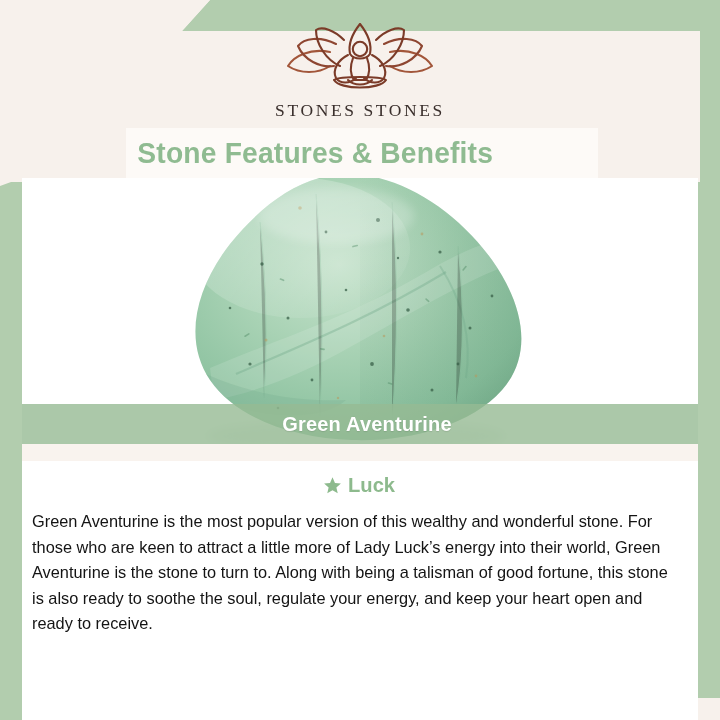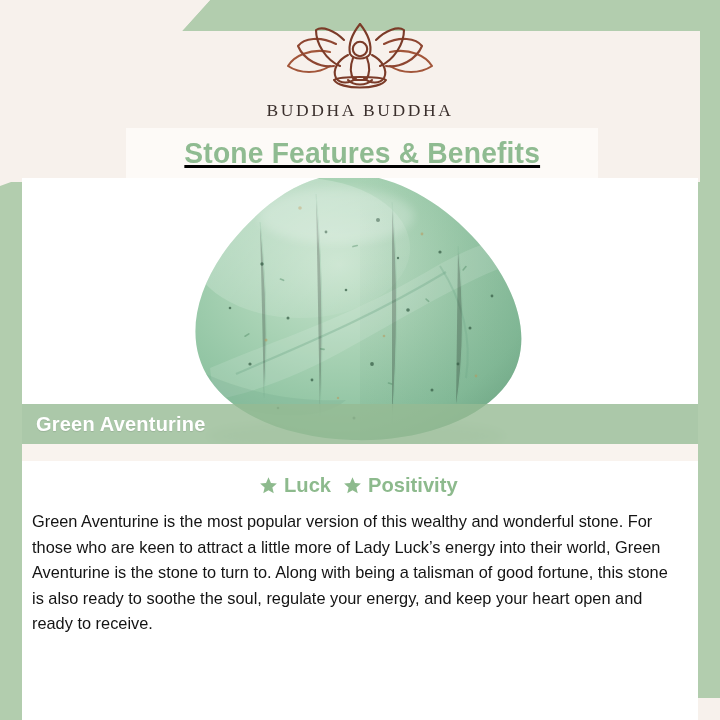--- a/index.html
+++ b/index.html
@@ -56,41 +56,41 @@
     margin-top:4px;
     font-family:"Liberation Serif", serif;
     font-size:17.5px;letter-spacing:2.6px;color:#3a2f2c;
     font-weight:400;white-space:nowrap;
   }
 
   
   #title-panel{
     position:absolute;left:126px;top:128px;width:472px;height:50px;
     background:#fdfaf7;
-    display:flex;align-items:center;justify-content:center;text-decoration:underline;
+    display:flex;align-items:center;justify-content:flex-start;
   }
   #title-text{
     font-size:30px;font-weight:700;color:#8fbb91;
     letter-spacing:0.2px;white-space:nowrap;
     transform:scaleX(.94);transform-origin:center;
   }
 
   
   #photo{
     position:absolute;left:22px;top:178px;width:676px;height:266px;
     background:#ffffff;overflow:hidden;
   }
   .stone-wrap{position:absolute;left:0;top:0;width:676px;height:266px;}
   .stone-svg{position:absolute;left:118px;top:-10px;}
 
   
   #label-bar{
     position:absolute;left:22px;top:404px;width:676px;height:40px;
     background:rgba(150,186,147,0.80);
-    display:flex;align-items:center;
+    display:flex;align-items:center;justify-content:center;
   }
   #label-text{
     color:#ffffff;font-size:20px;font-weight:700;
     margin-left:14px;letter-spacing:.2px;white-space:nowrap;
     text-shadow:0 1px 1px rgba(0,0,0,.10);
   }
 
   
   #body-area{
     position:absolute;left:22px;top:461px;width:676px;height:276px;
@@ -147,21 +147,21 @@
 
       <path d="M74 33 C64 38 58 48 62 56 C66 62 76 62 82 56" stroke="#7b3b28"></path>
       <path d="M98 33 C108 38 114 48 110 56 C106 62 96 62 90 56" stroke="#7b3b28"></path>
 
       <path d="M79 36 C76 44 76 52 80 58 L92 58 C96 52 96 44 93 36" stroke="#7b3b28"></path>
 
       <path d="M60 58 C66 68 106 68 112 58 C106 54 66 54 60 58" stroke="#7b3b28"></path>
       <path d="M74 58 C80 64 92 64 98 58" stroke="#7b3b28"></path>
     </g>
   </svg>
-  <div class="logo-word">BUDDHA BUDDHA</div>
+  <div class="logo-word">STONES STONES</div>
 </div>
 
 <div id="title-panel">
   <div id="title-text">Stone Features &amp; Benefits</div>
 </div>
 
 <div id="photo">
   <div class="stone-wrap">
     <svg class="stone-svg" width="440" height="280" viewBox="0 0 440 280">
       <defs>
@@ -270,24 +270,18 @@
 
   <div id="keywords">
 
     <div class="kw">
       <svg class="star" viewBox="0 0 24 24">
         <path d="M12 1.6 L15.1 8.7 L22.6 9.4 L16.9 14.4 L18.6 21.9 L12 17.9 L5.4 21.9 L7.1 14.4 L1.4 9.4 L8.9 8.7 Z" fill="#8dba8d"></path>
       </svg>
       <span class="kw-label">Luck</span>
     </div>
 
-    <div class="kw">
-      <svg class="star" viewBox="0 0 24 24">
-        <path d="M12 1.6 L15.1 8.7 L22.6 9.4 L16.9 14.4 L18.6 21.9 L12 17.9 L5.4 21.9 L7.1 14.4 L1.4 9.4 L8.9 8.7 Z" fill="#8dba8d"></path>
-      </svg>
-      <span class="kw-label">Positivity</span>
-    </div>
 
 
   </div>
 
   <p id="paragraph">Green Aventurine is the most popular version of this wealthy and wonderful stone. For those who are keen to attract a little more of Lady Luck’s energy into their world, Green Aventurine is the stone to turn to. Along with being a talisman of good fortune, this stone is also ready to soothe the soul, regulate your energy, and keep your heart open and ready to receive.</p>
 </div>
 
 </body></html>

